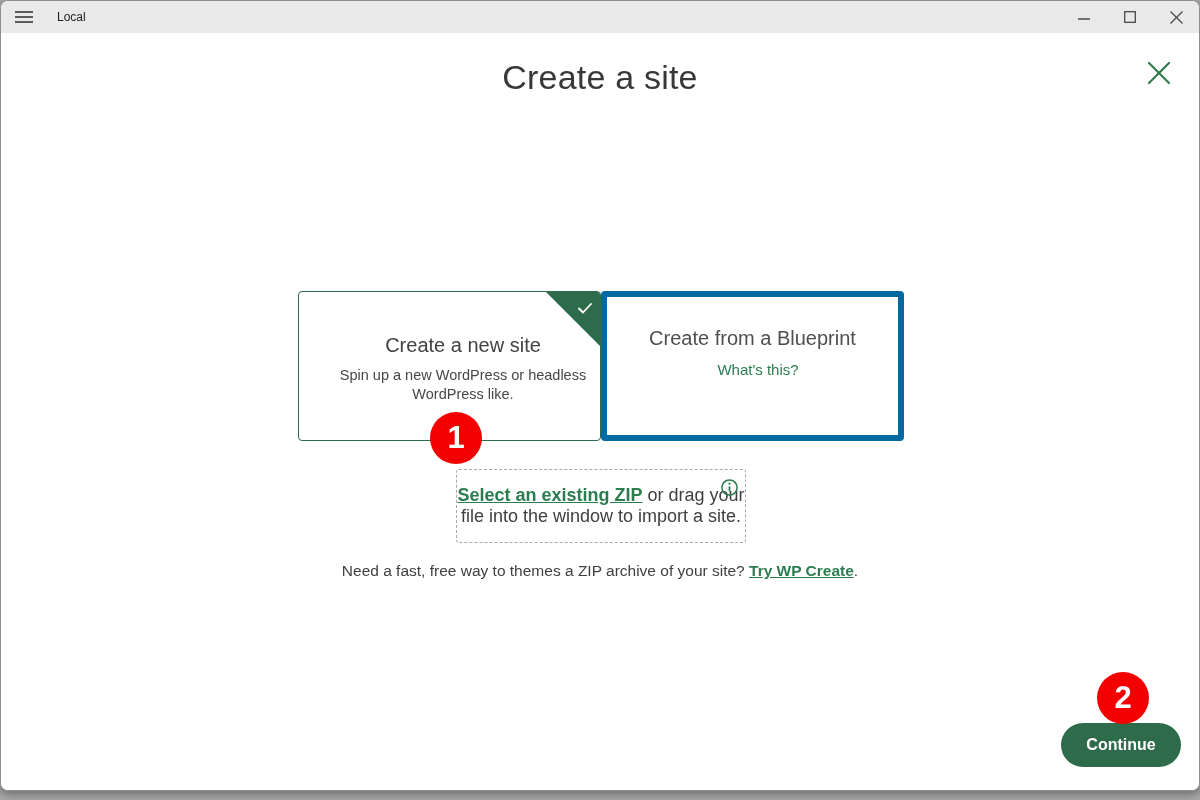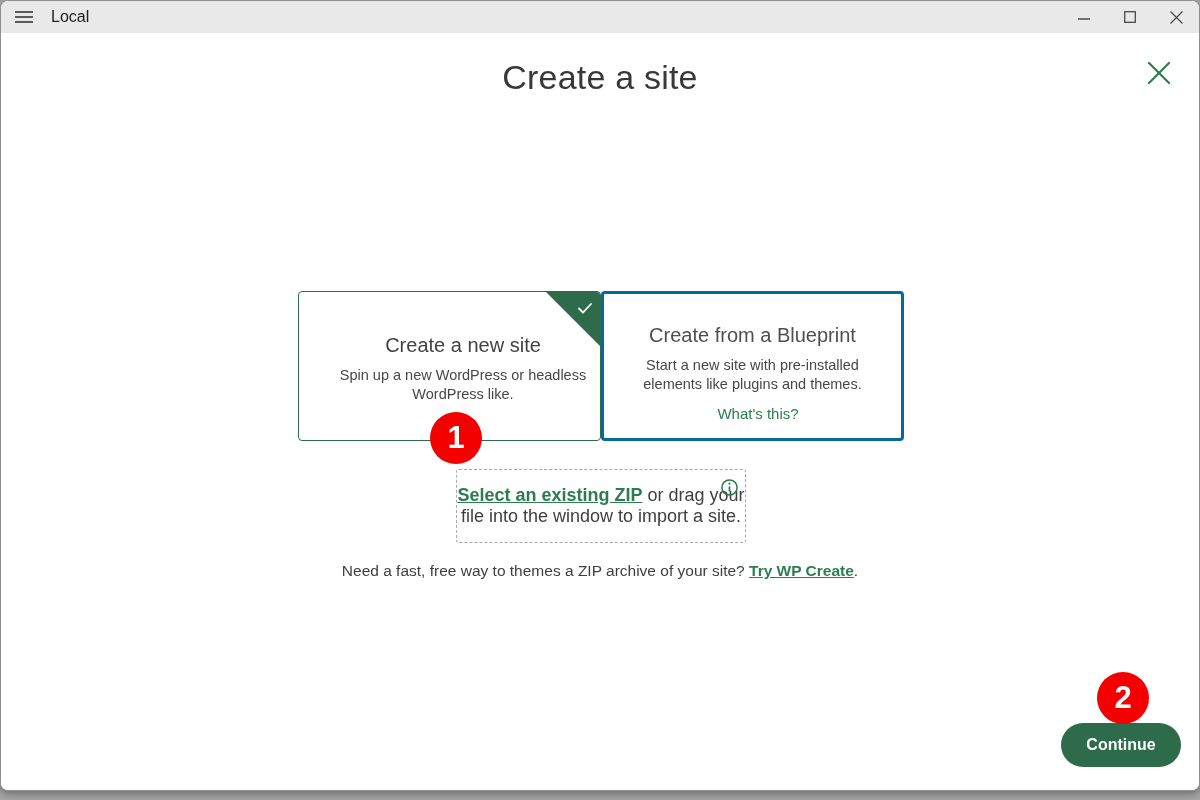--- a/index.html
+++ b/index.html
@@ -24,21 +24,21 @@
   .titlebar {
     height:32px; background:var(--titlebar-bg);
     display:flex; align-items:center; position:relative;
   }
   .hamburger {
     width:46px; height:32px; display:flex; align-items:center; justify-content:center;
     cursor:pointer;
   }
   .hamburger svg { display:block; }
   .titlebar-title {
-    font-size:16px; color:#1f1f1f; margin-left:4px;
+    font-size:12px; color:#1f1f1f; margin-left:10px;
   }
   .win-controls {
     position:absolute; right:0; top:0; height:32px; display:flex;
   }
   .win-btn {
     width:46px; height:32px; display:flex; align-items:center; justify-content:center;
   }
   .win-btn svg { display:block; }
   
   .content { position:absolute; left:0; top:32px; right:0; bottom:0; background:#fff; }
@@ -57,21 +57,21 @@
   .card {
     width:303px; height:150px; background:#fff; border-radius:4px;
     position:relative; text-align:center;
   }
   .card.selected {
     border:1px solid var(--brand-green);
     overflow:hidden;
     padding-left:27px;
   }
   .card.plain {
-    border:3px solid #0369a1;
+    border:6px solid #0369a1;
     text-align:center;
   }
   .card-title { font-size:20px; color:#424242; font-weight:400; }
   .card.selected .card-title { margin-top:42px; }
   .card.plain .card-title { margin-top:30px; color:#4f4f4f; }
   .card-desc {
     font-size:14.5px; line-height:19px; color:#474747;
     margin:9px auto 0; width:262px;
   }
   .card-link {
@@ -180,21 +180,20 @@
           <svg width="14" height="11" viewBox="0 0 14 11">
             <polyline points="1,5.5 5,9.5 13,1" fill="none" stroke="#ffffff" stroke-width="1.8" stroke-linecap="round" stroke-linejoin="round"></polyline>
           </svg>
         </div>
         <div class="card-title">Create a new site</div>
         <div class="card-desc">Spin up a new WordPress or headless WordPress like.</div>
       </div>
 
       <div class="card plain">
         <div class="card-title">Create from a Blueprint</div>
-        <div class="card-desc">Start a new site with pre-installed elements like plugins and themes.</div>
         <a class="card-link">What's this?</a>
       </div>
 
     </div>
 
     <div class="step-badge badge-1">1</div>
 
     <div class="zip-box">
       <span class="zip-link">Select an existing ZIP</span><span> or drag your file into the window to import a site.</span>
       <div class="info-icon">

